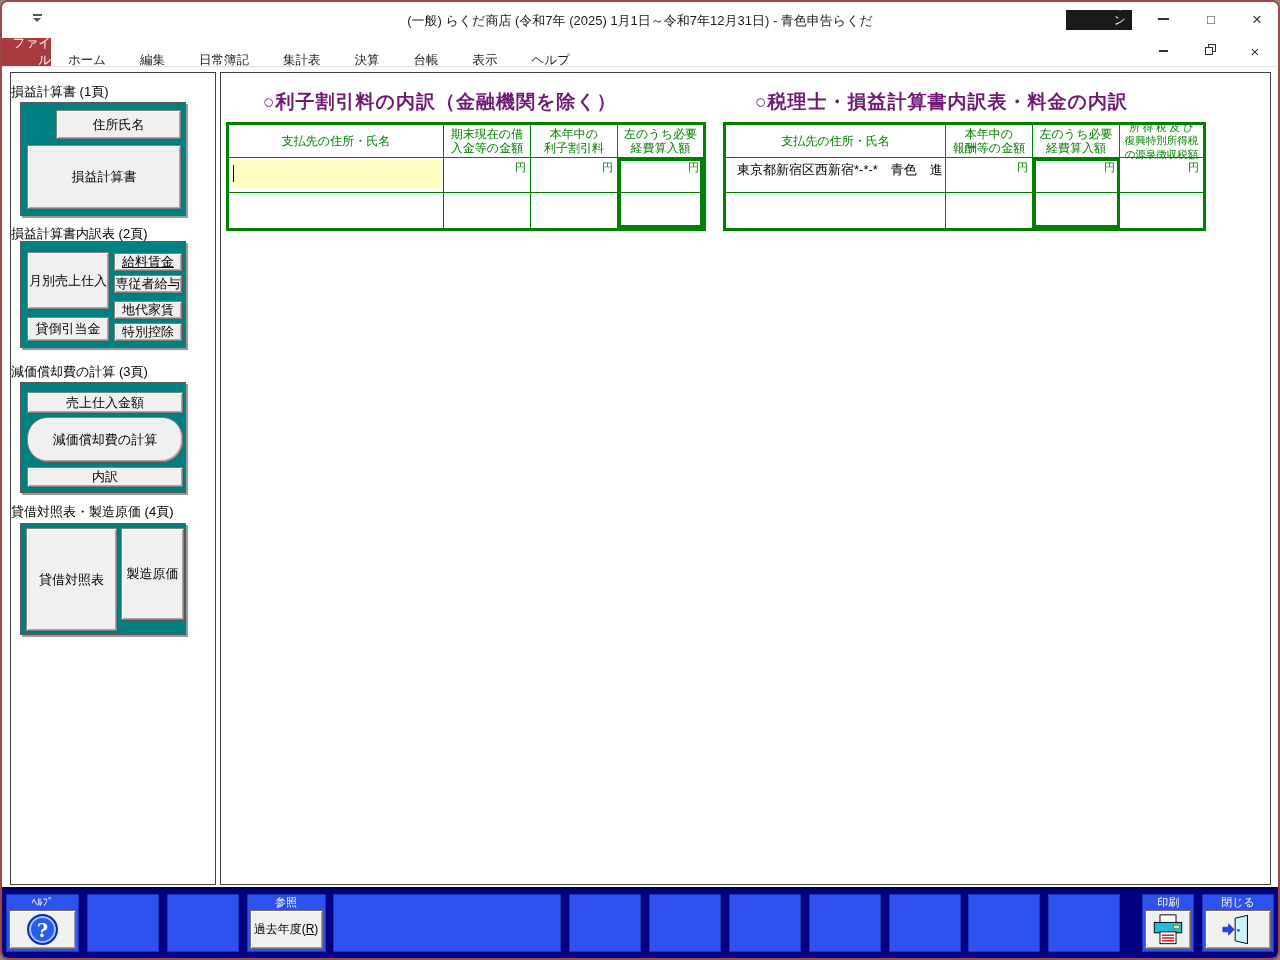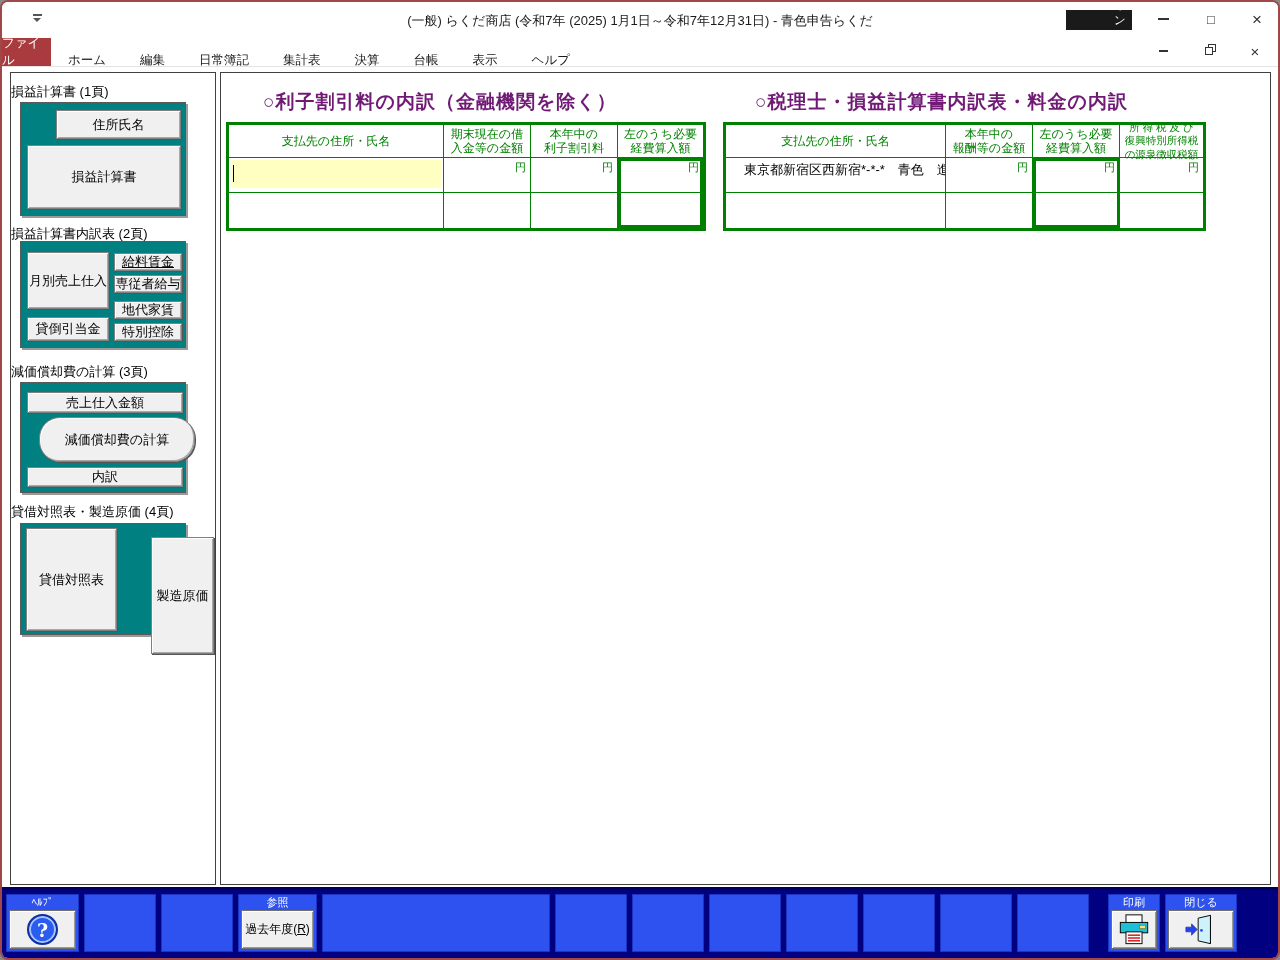--- a/index.html
+++ b/index.html
@@ -23,21 +23,21 @@
     align-items:center; justify-content:center; color:#333; cursor:pointer; }
   .wc-min-bar { width:11px; height:1.5px; background:#333; }
   .wc-max-glyph { font-size:13px; line-height:1; }
   .wc-close-glyph { font-size:17px; line-height:1; font-weight:400; }
   .restore-box { position:relative; width:8px; height:8px; border:1px solid #333; background:#fff; }
   .restore-back { position:absolute; left:2px; top:-4px; width:8px; height:8px; border:1px solid #333; }
   .restore-front { position:absolute; left:-1px; top:-1px; width:8px; height:8px; border:1px solid #333; background:#fff; }
 
   
   .menubar { position:relative; height:29px; background:#fff; border-bottom:1px solid #e3e3e3;
-    display:flex; align-items:stretch; }
+    display:flex; align-items:stretch;text-align:right; }
   .file-tab { width:49px; background:#a93b3e; color:#fff; font-size:12.5px;
     display:flex; align-items:center; justify-content:center; cursor:pointer; }
   .menu-items { display:flex; align-items:center; }
   .menu-item { padding:0 17px; font-size:12.5px; color:#1a1a1a; cursor:pointer;margin-top:16px; }
   .child-controls { position:absolute; right:0; top:0; height:29px; display:flex; }
   .cc { width:46px; height:26px; display:flex; align-items:center; justify-content:center;
     color:#333; cursor:pointer; }
 
   
   .content { position:relative; height:820px; background:#fff; }
@@ -61,28 +61,28 @@
   .gtable { position:absolute; display:grid; border:3px solid #008000; background:#fff; }
   .t1 { grid-template-columns:215px 87px 87px 85px; grid-template-rows:33px 35px 35px; width:480px; }
   .t2 { grid-template-columns:220px 87px 87px 83px; grid-template-rows:33px 35px 35px; width:483px; }
   .tc { position:relative; border-right:1px solid #008000; border-bottom:1px solid #008000; }
   .tc.last-col { border-right:none; }
   .tc.last-row { border-bottom:none; }
   .hdr { color:#008000; font-size:12px; display:flex; flex-direction:column;
     align-items:center; justify-content:center; text-align:center; line-height:1.18; }
   .hdr-sm { font-size:10.5px; line-height:1.25; }
   .unit { position:absolute; top:2px; right:4px; font-size:11px; color:#008000; }
-  .payee { padding:3px 18px 0; font-size:13px; color:#000; white-space:nowrap; overflow:hidden; }
+  .payee { padding:3px 11px 0; font-size:13px; color:#000; white-space:nowrap; overflow:hidden; }
   .edit-field { position:absolute; left:2px; top:2px; right:2px; height:28px; background:#ffffc2; }
   .caret { position:absolute; left:2px; top:5px; width:1px; height:17px; background:#000; }
   .bold-overlay { position:absolute; border:3px solid #008000; pointer-events:none; }
 
   
   .toolbar { position:relative; height:71px; background:#000080; border-top:3px solid #000058;
-    display:flex; gap:5px; padding:4px 4px 5px; }
+    display:flex; gap:5px; padding:4px 4px 5px;justify-content:space-between; }
   .tslot { background:#2d52ef; border:1px solid #1a35c0; height:58px; }
   .w-help { width:73px; } .w-std { width:72px; } .w-ref { width:79px; } .w-wide { width:228px; }
   .w-print { width:52px; margin-left:14px; } .w-close { width:72px; }
   .tslot.labeled { display:flex; flex-direction:column; }
   .tlabel { height:15px; color:#fff; font-size:11px; text-align:center; line-height:15px; }
   .tbtn { flex:1; margin:0 2px 2px; background:#f0f0f0; border:1px solid #707070;
     box-shadow:inset 1px 1px 0 #fff, inset -1px -1px 0 #9a9a9a;
     display:flex; align-items:center; justify-content:center; cursor:pointer;
     font-size:12px; color:#000; }
   .help-circle { width:31px; height:31px; border-radius:50%; background:#2a5cf0;
@@ -157,28 +157,28 @@
         <div class="pbtn" style="left:6px; top:75px; width:82px; height:24px;">貸倒引当金</div>
         <div class="pbtn" style="left:93px; top:11px; width:68px; height:18px;text-decoration:underline;">給料賃金</div>
         <div class="pbtn" style="left:93px; top:33px; width:68px; height:18px;">専従者給与</div>
         <div class="pbtn" style="left:93px; top:59px; width:68px; height:18px;">地代家賃</div>
         <div class="pbtn" style="left:93px; top:81px; width:68px; height:18px;">特別控除</div>
       </div>
 
       <div class="sb-heading" style="top:290px;">減価償却費の計算 (3頁)</div>
       <div class="panel" style="left:9px; top:309px; width:166px; height:111px;">
         <div class="pbtn" style="left:6px; top:9px; width:156px; height:21px;">売上仕入金額</div>
-        <div class="pbtn" style="left:18px; top:34px; width:156px; height:45px;border-radius:21px;">減価償却費の計算</div>
+        <div class="pbtn" style="left:6px; top:34px; width:156px; height:45px;border-radius:21px;">減価償却費の計算</div>
         <div class="pbtn" style="left:6px; top:84px; width:156px; height:20px;">内訳</div>
       </div>
 
       <div class="sb-heading" style="top:430px;">貸借対照表・製造原価 (4頁)</div>
       <div class="panel" style="left:9px; top:450px; width:166px; height:112px;">
         <div class="pbtn" style="left:5px; top:4px; width:91px; height:103px;">貸借対照表</div>
-        <div class="pbtn" style="left:100px; top:13px; width:63px; height:117px;margin-left:30px;">製造原価</div>
+        <div class="pbtn" style="left:100px; top:4px; width:63px; height:92px;">製造原価</div>
       </div>
     </div>
 
     <div class="main">
 
       <div class="tbl-title" style="left:10px; top:16px;">○利子割引料の内訳（金融機関を除く）</div>
       <div class="gtable t1" style="left:5px; top:49px;">
         <div class="tc hdr">
           <span>支払先の住所・氏名</span>
         </div>

